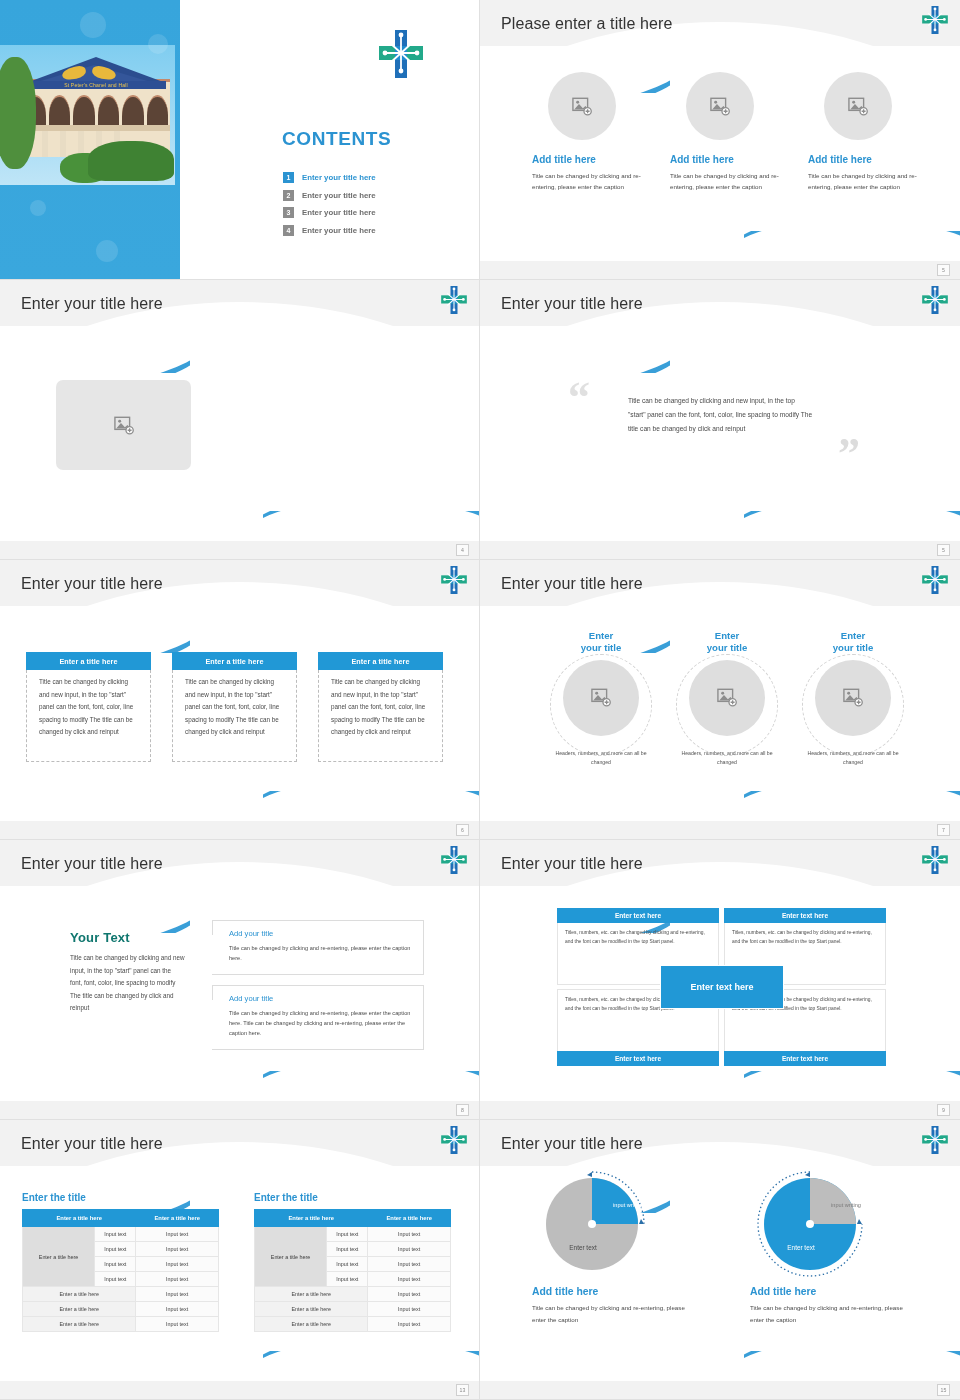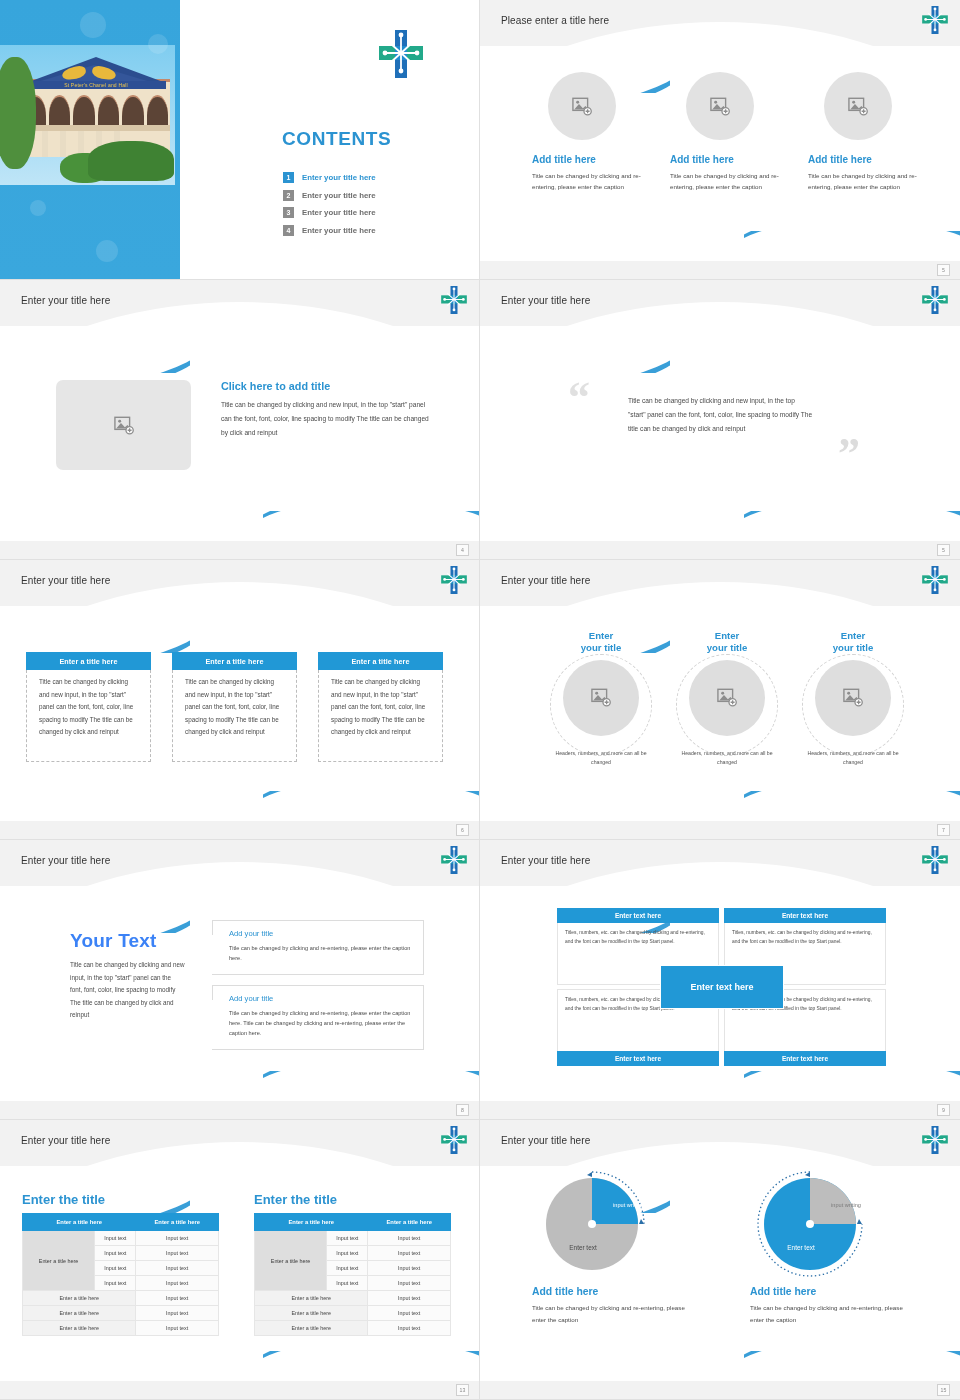--- a/index.html
+++ b/index.html
@@ -27,21 +27,21 @@
   .slide.noborder-r { border-right: none; }
 
   
   .hdr {
     position: absolute; top: 0; left: 0;
     width: 480px; height: 46px;
     background: #f2f2f2;
   }
   .hdr-title {
     position: absolute; left: 21px; top: 15px;
-    font-size: 10px; color: #333; letter-spacing: .1px;
+    font-size: 16px; color: #333; letter-spacing: .1px;
     white-space: nowrap;
     text-align: right;
   }
   .white-arc {
     position: absolute; top: 22px; left: -120px;
     width: 720px; height: 420px;
     background: #fff;
     border-radius: 50% 50% 0 0 / 60% 60% 0 0;
   }
   .arc-accent-top {
@@ -222,21 +222,21 @@
     position: absolute; left: 50%; top: 24px; transform: translateX(-50%);
     width: 102px; height: 102px; border: 1px dashed #d2d2d2; border-radius: 50%;
   }
   .s6-title { position: relative; font-size: 9.6px; font-weight: bold; color: #2b93d1; line-height: 1.25; z-index: 2; }
   .s6-circ { position: relative; width: 76px; height: 76px; border-radius: 50%; background: #dedede;
              margin: 6px auto 0; display: flex; align-items: center; justify-content: center; z-index: 2; }
   .s6-cap { position: relative; margin-top: 13px; font-size: 5.2px; line-height: 1.7; color: #555; z-index: 2; }
 
   
   .s7-left { position: absolute; left: 70px; top: 90px; width: 115px; }
-  .s7-big { font-size: 19px; font-weight: bold; color: #3b82f6; letter-spacing: .2px; }
+  .s7-big { font-size: 13px; font-weight: bold; color: #0f766e; letter-spacing: .2px; }
   .s7-body { margin-top: 7px; font-size: 6.3px; line-height: 2; color: #4a4a4a; }
   .s7-right { position: absolute; left: 212px; top: 80px; width: 212px; }
   .s7-box { border: 1px solid #dcdcdc; padding: 8px 10px 10px 16px; position: relative; }
   .s7-box + .s7-box { margin-top: 10px; }
   .s7-box::before { content: ""; position: absolute; left: -1px; top: 14px; width: 1px; height: calc(100% - 14px); background: #fff; }
   .s7-box-title { font-size: 7.6px; font-weight: normal; color: #2b93d1; margin-bottom: 5px; }
   .s7-box-body { font-size: 5.6px; line-height: 1.85; color: #4a4a4a; }
 
   
   .s8-grid { position: absolute; left: 77px; top: 68px; width: 330px; }
@@ -248,21 +248,21 @@
   .s8-center {
     position: absolute; left: 50%; top: 50%; transform: translate(-50%,-50%);
     width: 124px; height: 44px; background: #2198d6; border: 1.5px solid #fff;
     color: #fff; font-size: 9px; font-weight: bold;
     display: flex; align-items: center; justify-content: center; z-index: 5;
   }
   .s8-inner { position: relative; }
 
   
   .s9-wrap { position: absolute; left: 22px; top: 72px; display: flex; gap: 35px; }
-  .s9-tbl-title { font-size: 13px; font-weight: bold; color: #2b93d1; margin-bottom: 6px; }
+  .s9-tbl-title { font-size: 10px; font-weight: bold; color: #2b93d1; margin-bottom: 6px; }
   table.s9 { border-collapse: collapse; width: 197px; }
   table.s9 th { background: #2198d6; color: #fff; font-size: 5.8px; font-weight: bold; padding: 5px 0; text-align: center; border: 1px solid #2198d6; }
   table.s9 td { font-size: 5.4px; color: #444; padding: 4px 0; text-align: center; border: 1px solid #e6e6e6; background: #fbfbfb; }
   table.s9 td.rowhead { background: #dedede; color: #3b3b3b; }
   table.s9 td.subhead { background: #f2f2f2; }
 
   
   .s10-wrap { position: absolute; left: 52px; top: 52px; display: flex; gap: 58px; }
   .s10-col { width: 160px; }
   .donut { position: relative; width: 104px; height: 104px; margin-left: 8px; }
@@ -427,24 +427,20 @@
     <svg class="logo-sm">
         <use href="#ico-logo"></use>
       </svg>
 
     <div class="s3-wrap">
       <div class="rect-ph">
           <svg class="imgicon">
             <use href="#ico-img"></use>
           </svg>
         </div>
-      <div>
-        <div class="s3-title">Click here to add title</div>
-        <div class="s3-body" style="font-size:6.6px;line-height:2.1;color:#4a4a4a">Title can be changed by clicking and new input, in the top "start" panel can the font, font, color, line spacing to modify The title can be changed by click and reinput</div>
-      </div>
     </div>
 
     <div class="footbar"></div>
     <div class="pgnum">4</div>
   </div>
 
   <div class="slide noborder-r">
     <div class="hdr"></div>
     <div class="white-arc"></div>
     <div class="arc-accent-top"></div>

